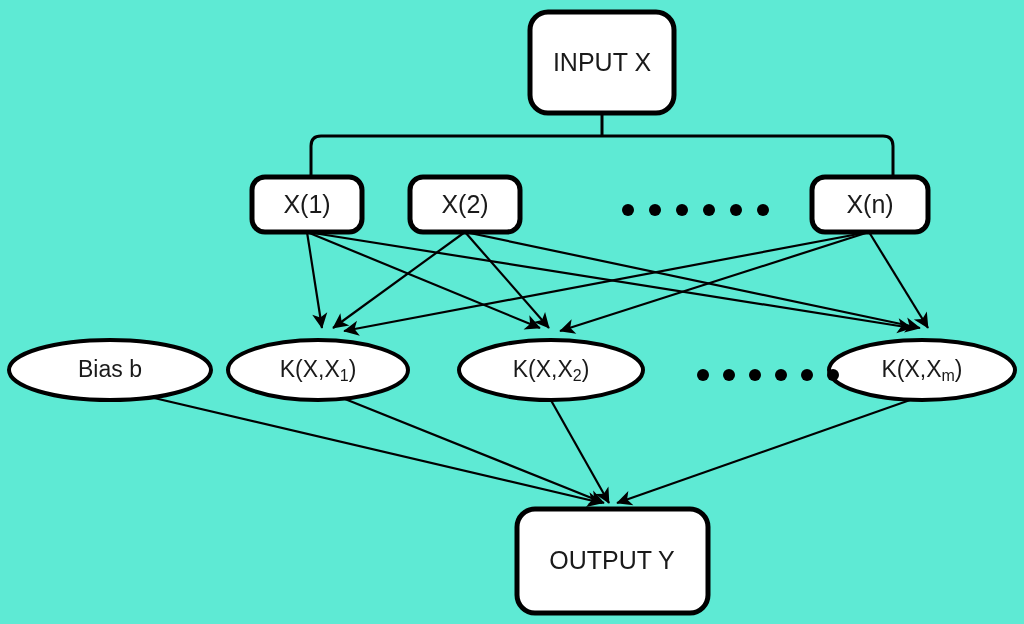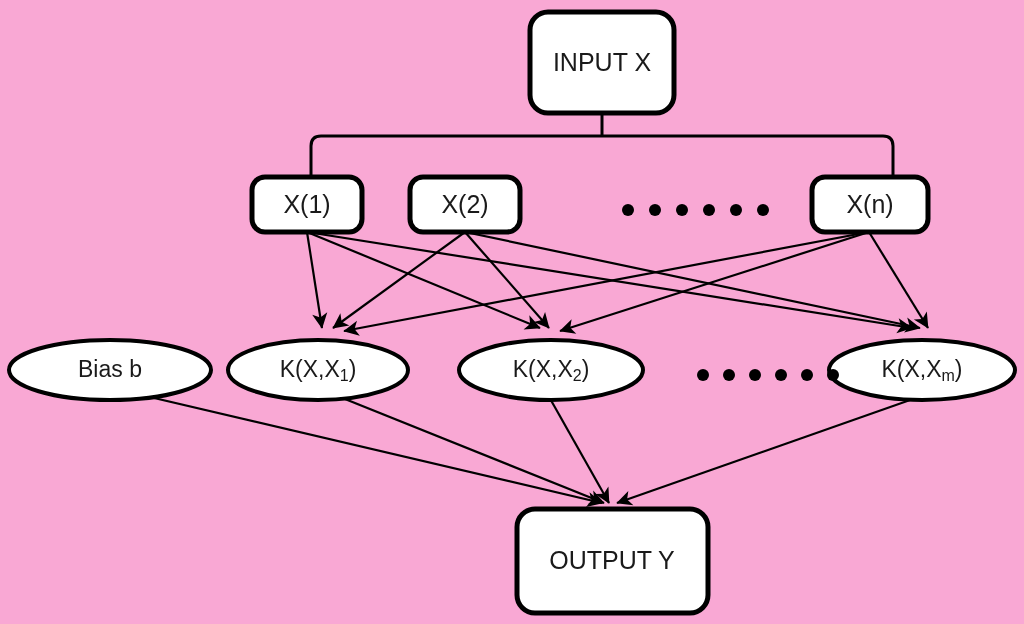--- a/index.html
+++ b/index.html
@@ -11,21 +11,21 @@
   body {
     width: 1024px;
     height: 624px;
     font-family: "Liberation Sans", sans-serif;
     overflow: hidden;
   }
   #diagram-root {
     position: relative;
     width: 1024px;
     height: 624px;
-    background: #f9a8d4;
+    background: #5eead4;
   }
   svg#diagram-svg {
     position: absolute;
     top: 0;
     left: 0;
     width: 1024px;
     height: 624px;
     display: block;
   }
   .node-shape {

